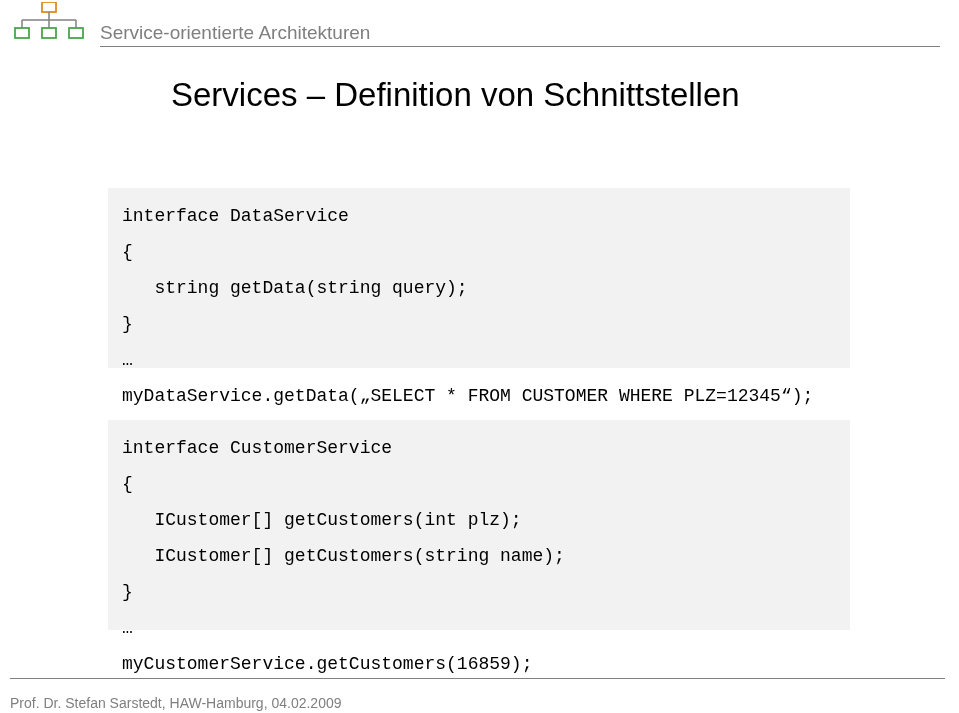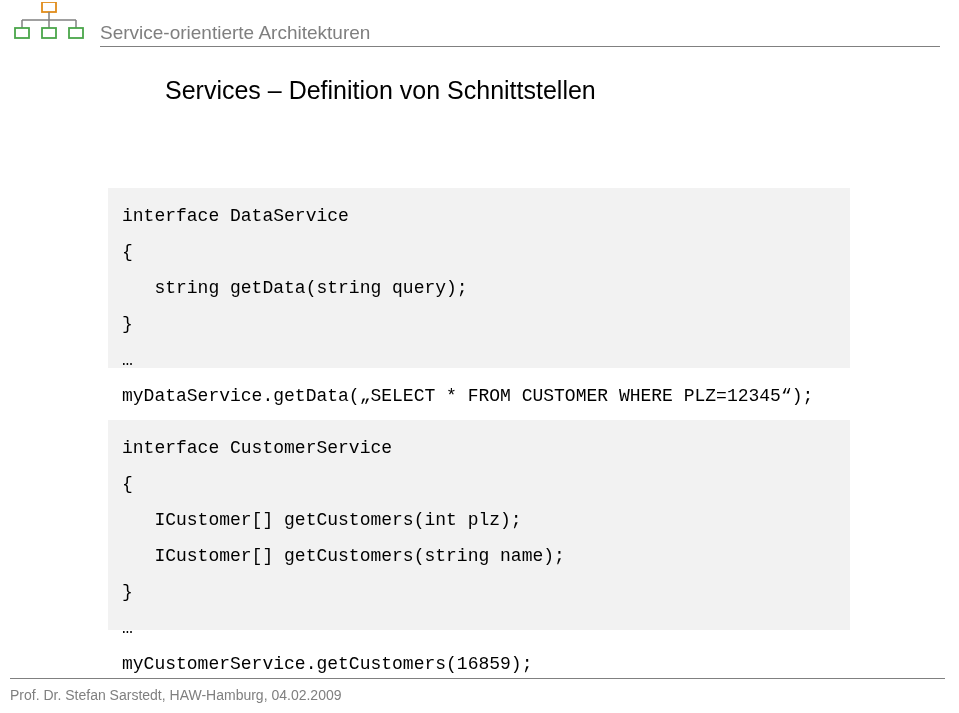--- a/index.html
+++ b/index.html
@@ -34,22 +34,22 @@
   .header-rule {
     position: absolute;
     top: 46px;
     left: 100px;
     width: 840px;
     border-top: 1px solid #808080;
   }
   .title {
     position: absolute;
     top: 76px;
-    left: 165px;
-    font-size: 25px;
+    left: 171px;
+    font-size: 33px;
     color: #000;
     font-weight: 400;
   }
   .code-block {
     position: absolute;
     left: 108px;
     width: 742px;
     background: #f2f2f2;
     font-family: "Courier New", Courier, monospace;
     font-size: 18px;
@@ -63,21 +63,21 @@
   .block2 { top: 420px; height: 210px; }
   .footer-rule {
     position: absolute;
     bottom: 34px;
     left: 10px;
     width: 935px;
     border-top: 1px solid #808080;
   }
   .footer-text {
     position: absolute;
-    bottom: 10px;
+    bottom: 2px;
     left: 10px;
     font-size: 14px;
     color: #7f7f7f;
   }
 </style>
 </head>
 <body>
 
 <div class="page">
 

